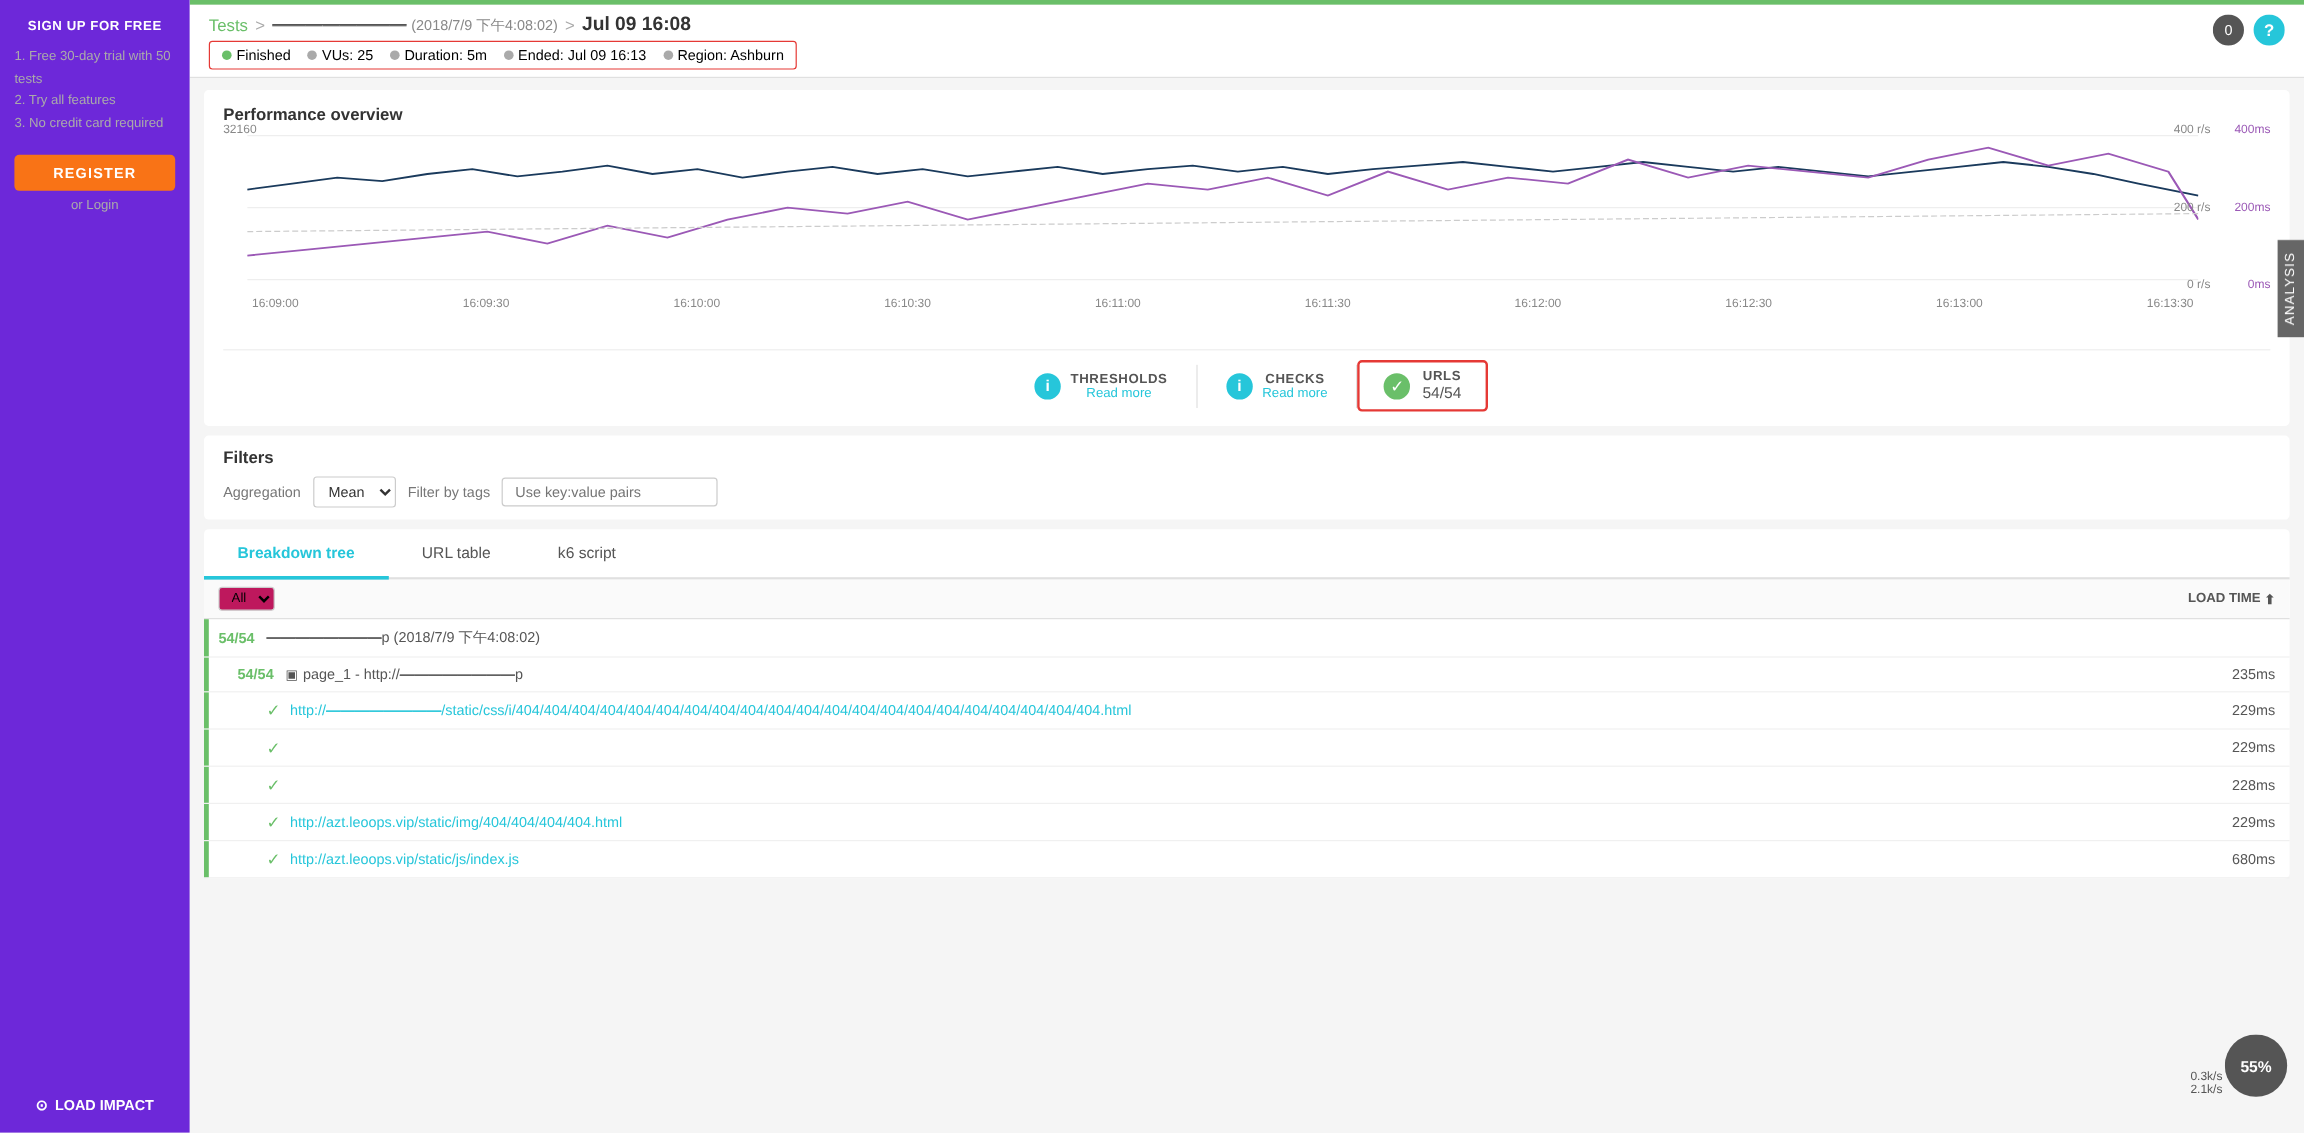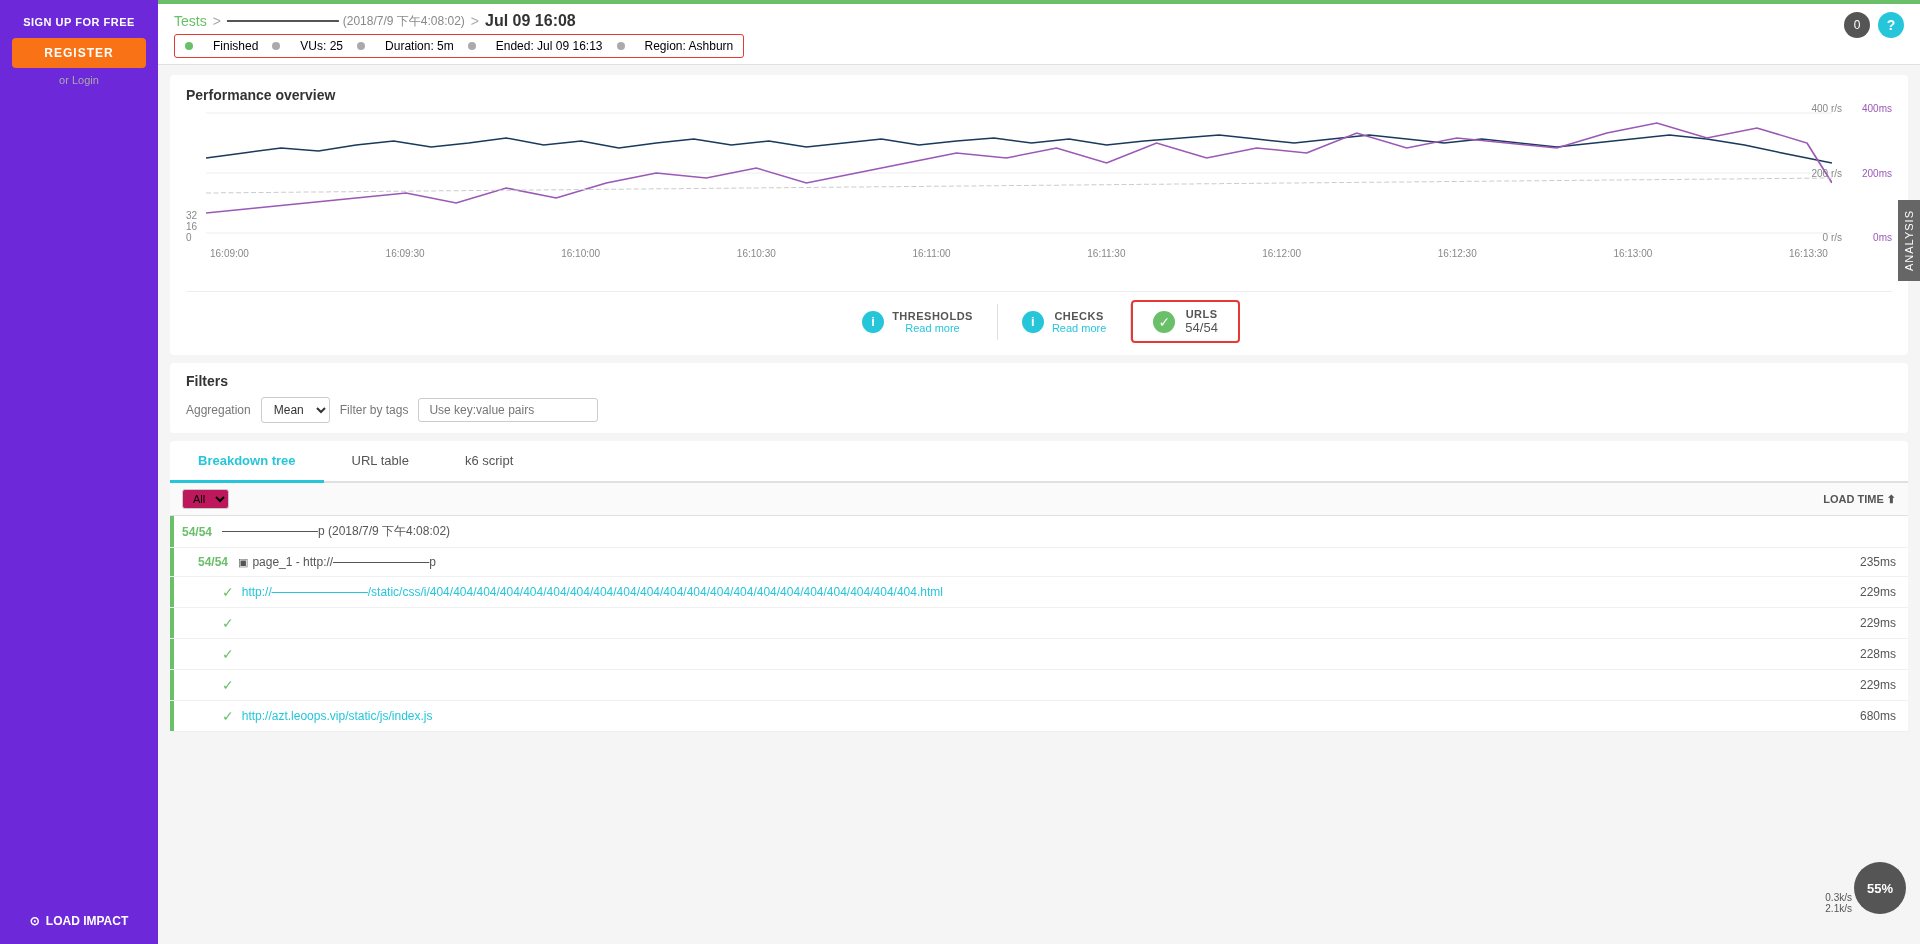--- a/index.html
+++ b/index.html
@@ -107,21 +107,21 @@
       gap: 14px;
       border: 1px solid #e53935;
       border-radius: 3px;
       padding: 4px 10px;
       font-size: 12px;
       width: fit-content;
     }
     .status-item {
       display: flex;
       align-items: center;
-      gap: 20px;
+      gap: 4px;
     }
     .dot {
       width: 8px;
       height: 8px;
       border-radius: 50%;
       display: inline-block;
     }
     .dot-green { background: #6abf69; }
     .dot-gray { background: #aaa; }
 
@@ -162,22 +162,21 @@
       font-size: 10px;
       color: #888;
       margin-top: 2px;
       padding: 0 4px;
     }
     .chart-y-left {
       position: absolute;
       left: 0;
       top: 0;
       display: flex;
-      flex-direction: column;
-      justify-content: flex-end;
+      justify-content: center;
       height: 140px;
       font-size: 10px;
       color: #888;
       padding-right: 4px;
     }
     .chart-y-right {
       position: absolute;
       right: 0;
       top: 0;
       display: flex;
@@ -457,20 +456,25 @@
       font-size: 11px;
       letter-spacing: 1px;
       cursor: pointer;
     }
   </style>
 </head>
 <body>
 
 <div class="sidebar">
   <div class="sidebar-signup">SIGN UP FOR FREE</div>
+  <div class="sidebar-list">
+    <div>1. Free 30-day trial with 50 tests</div>
+    <div>2. Try all features</div>
+    <div>3. No credit card required</div>
+  </div>
   <button class="sidebar-register-btn">REGISTER</button>
   <div class="sidebar-login">or Login</div>
   <div class="sidebar-logo">
     <span>⊙</span>
     <span>LOAD IMPACT</span>
   </div>
 </div>
 
 <div class="main">
   <div class="top-bar"></div>
@@ -648,20 +652,21 @@
 
         <div class="tree-row tree-row-indent2">
           <div class="green-bar"></div>
           <span class="check-mark">✓</span>
           <span class="row-time">228ms</span>
         </div>
 
         <div class="tree-row tree-row-indent2">
           <div class="green-bar"></div>
           <span class="check-mark">✓</span>
+          <span class="row-url">http://azt.leoops.vip/static/img/404/404/404/404.html</span>
           <span class="row-time">229ms</span>
         </div>
 
         <div class="tree-row tree-row-indent2">
           <div class="green-bar"></div>
           <span class="check-mark">✓</span>
           <span class="row-url">http://azt.leoops.vip/static/js/index.js</span>
           <span class="row-time">680ms</span>
         </div>
       </div>

